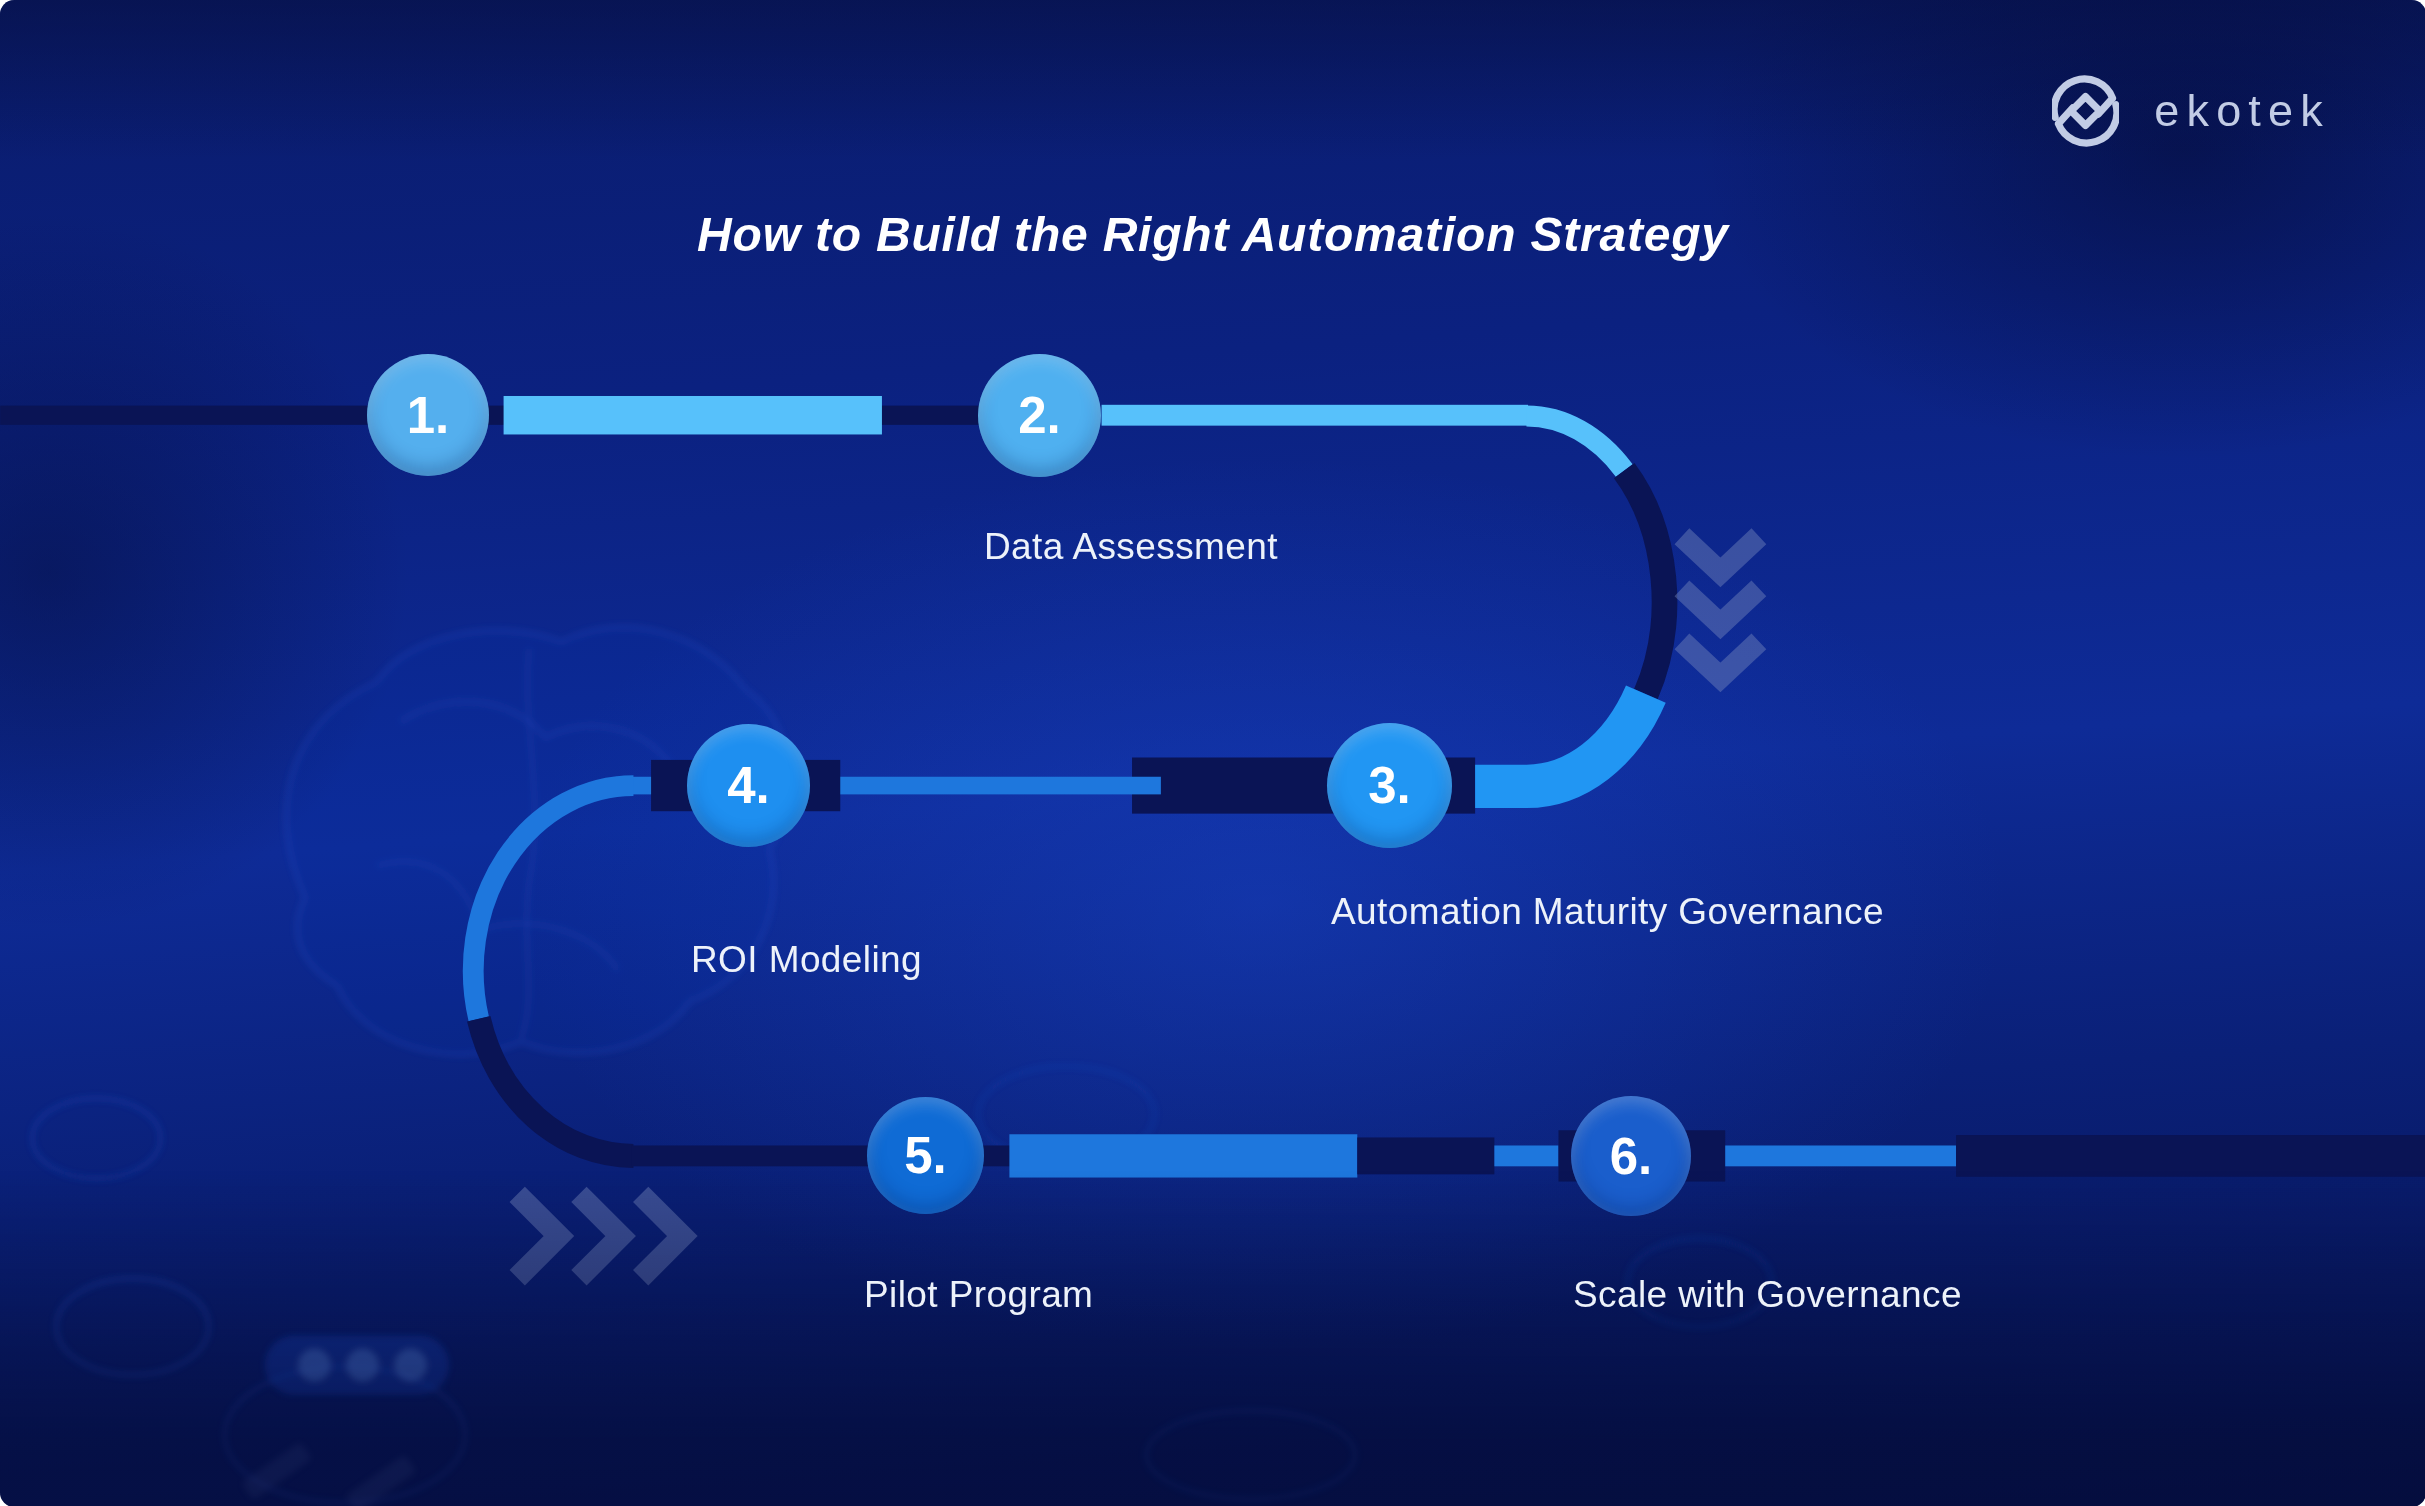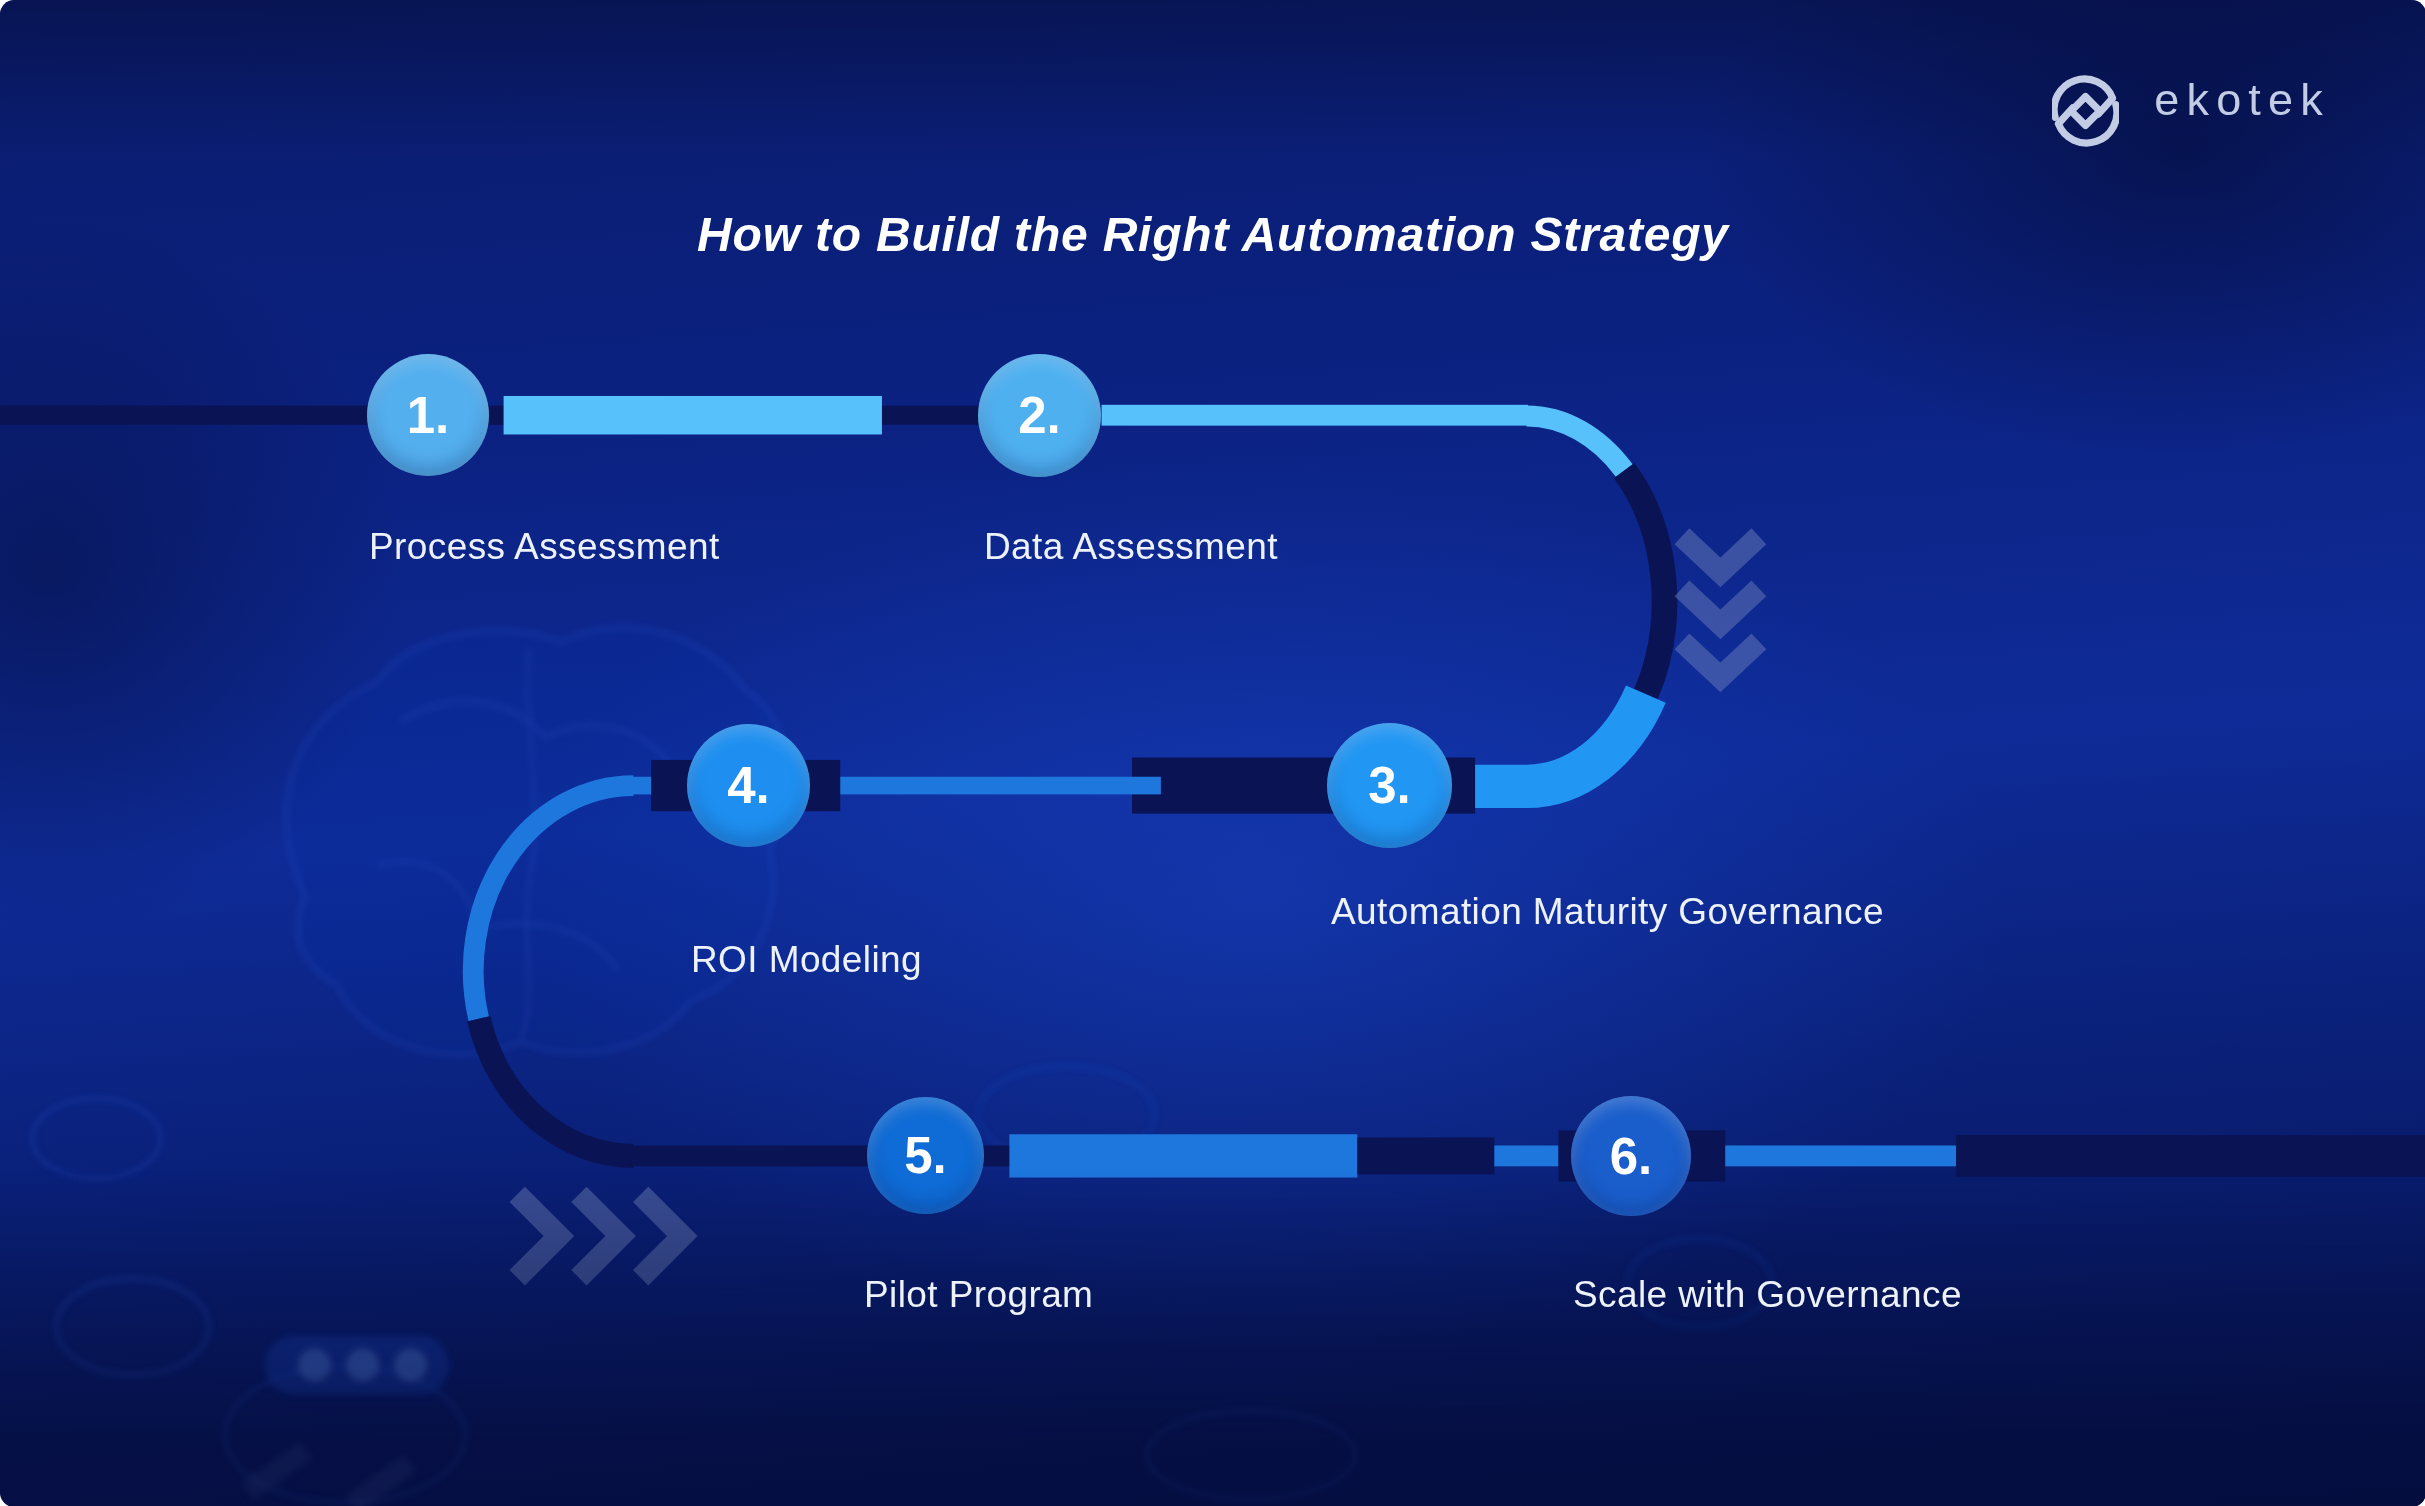--- a/index.html
+++ b/index.html
@@ -29,21 +29,21 @@
 
   .title{
     position:absolute;left:0;right:0;top:207px;
     text-align:center;
     color:var(--title-text,#fff);
     font-size:48px;font-weight:700;letter-spacing:0.8px;font-style:italic;
   }
 
   .logo{
     position:absolute;top:74px;right:96px;
-    display:flex;align-items:flex-start;gap:35px;
+    display:flex;align-items:center;gap:35px;
   }
   .logo-text{
     color:var(--logo,#c2cce5);
     font-size:45px;font-weight:400;letter-spacing:7.2px;
   }
 
   .step-circle{
     position:absolute;border-radius:50%;
     display:flex;align-items:center;justify-content:center;
     box-shadow:inset 0 6.4px 14.4px rgba(255,255,255,0.22), inset 0 -8px 17.6px rgba(2,20,80,0.28);
@@ -181,21 +181,20 @@
   <div class="step-circle s4">
     <span class="step-number">4.</span>
   </div>
   <div class="step-circle s5">
     <span class="step-number">5.</span>
   </div>
   <div class="step-circle s6">
     <span class="step-number">6.</span>
   </div>
 
-  <div class="step-label l1">Process Assessment</div>
   <div class="step-label l2">Data Assessment</div>
   <div class="step-label l3">Automation Maturity Governance</div>
   <div class="step-label l4">ROI Modeling</div>
   <div class="step-label l5">Pilot Program</div>
   <div class="step-label l6">Scale with Governance</div>
 
 </div>
 
 
 </body></html>

